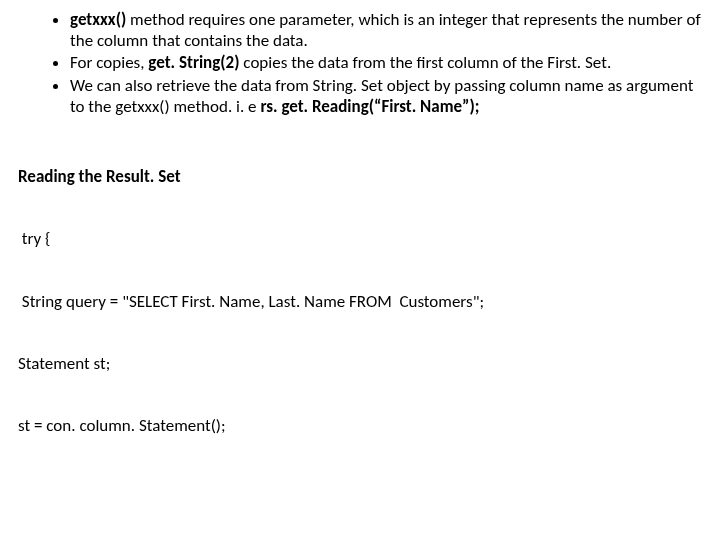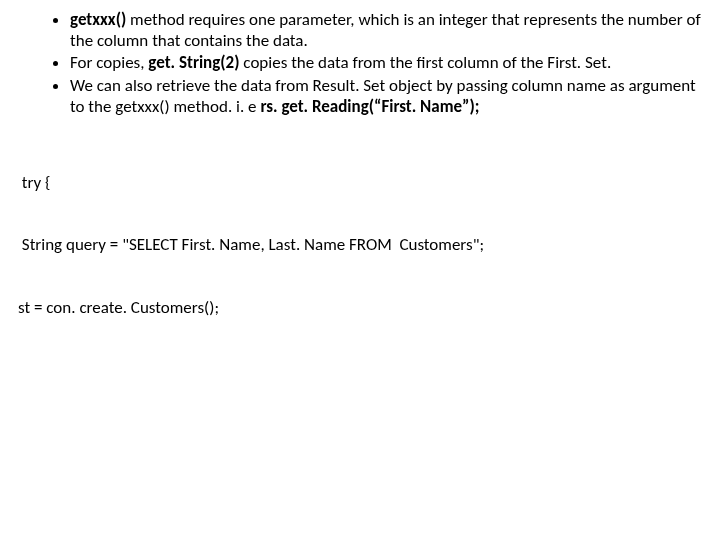--- a/index.html
+++ b/index.html
@@ -11,21 +11,21 @@
     font-family: Calibri, "Segoe UI", Arial, sans-serif;
     color: #000;
     font-size: 17px;
     line-height: 1.22;
   }
   .slide {
     padding: 10px 18px 10px 18px;
     box-sizing: border-box;
   }
   ul.bullets {
-    margin: 0 0 14px 0;
+    margin: 0 0 8px 0;
     padding-left: 52px;
   }
   ul.bullets li {
     list-style: disc;
     padding-left: 0;
     margin-bottom: 2px;
   }
   .code {
     margin: 6px 0 0 0;
     white-space: pre-wrap;
@@ -35,27 +35,29 @@
   .brun { font-weight: 700; }
 </style>
 </head>
 <body>
 
 <div class="slide">
 
   <ul class="bullets">
     <li><span class="brun">getxxx()</span><span class="run"> method requires one parameter, which is an integer that represents the number of the column that contains the data.</span></li>
     <li><span class="run">For copies, </span><span class="brun">get. String(2)</span><span class="run"> copies the data from the first column of the First. Set.</span></li>
-    <li><span class="run">We can also retrieve the data from Result. Set object by passing column name as argument to the getxxx() method. i. e   </span><span class="brun">rs. get. Reading(“First. Name”);</span></li>
+    <li><span class="run">We can also retrieve the data from String. Set object by passing column name as argument to the getxxx() method. i. e   </span><span class="brun">rs. get. Reading(“First. Name”);</span></li>
   </ul>
 
   <div class="code">
+    <span class="line"><span class="brun">Reading the Result. Set</span></span>
     <span class="line"><span class="run"> try {</span></span>
     <span class="line"><span class="run"> String query = "SELECT First. Name, Last. Name FROM  Customers";</span></span>
-    <span class="line"><span class="run">st = con. create. Customers();</span></span>
+    <span class="line"><span class="run">Statement st;</span></span>
+    <span class="line"><span class="run">st = con. column. Statement();</span></span>
     
     
     
     
     
     
     
     
   </div>
 

